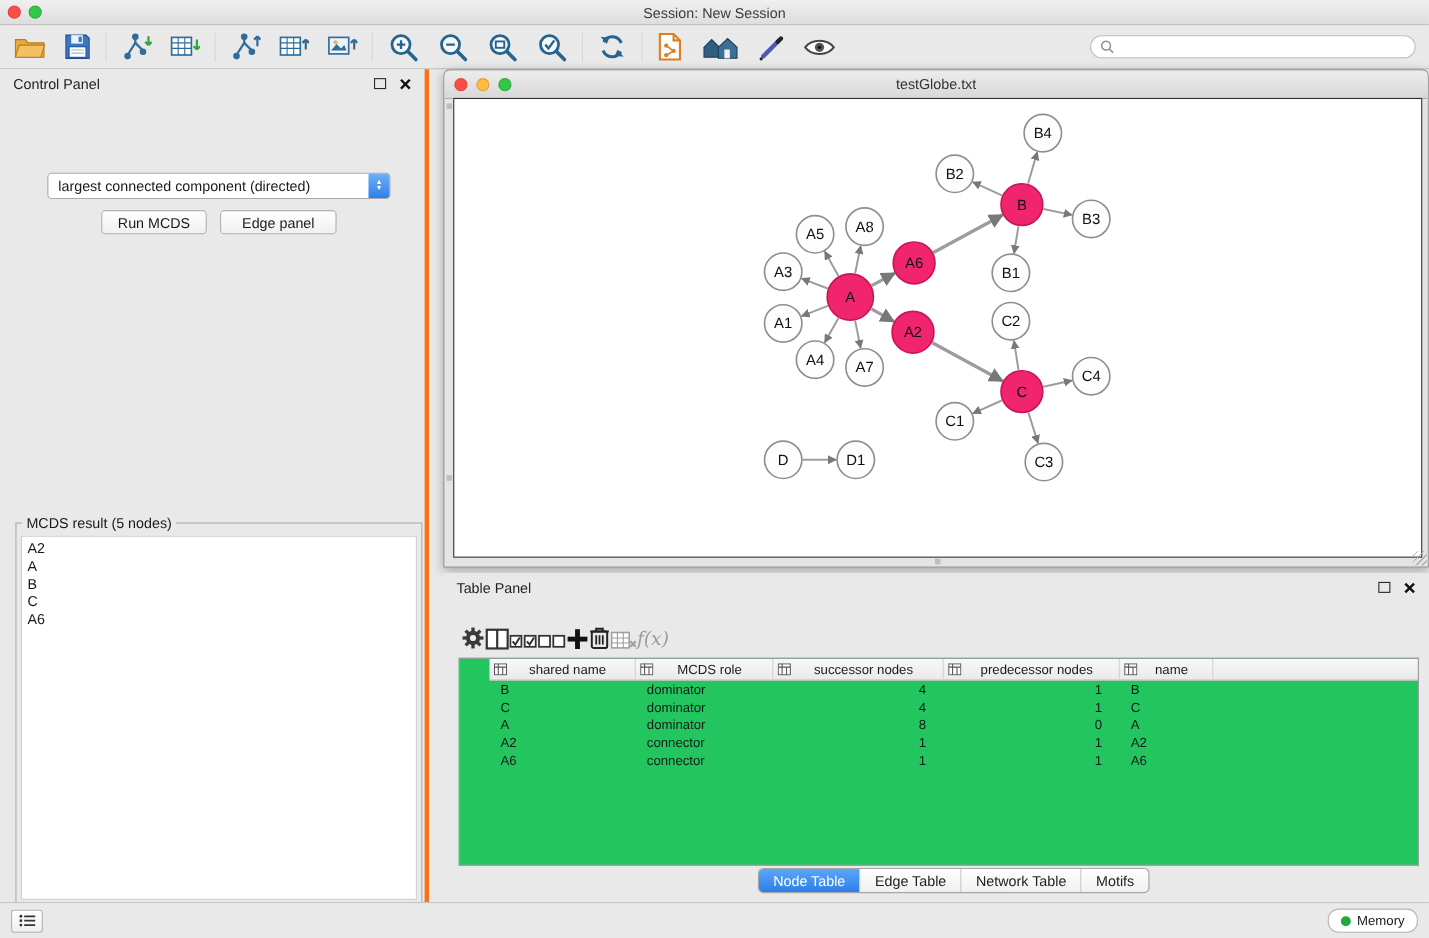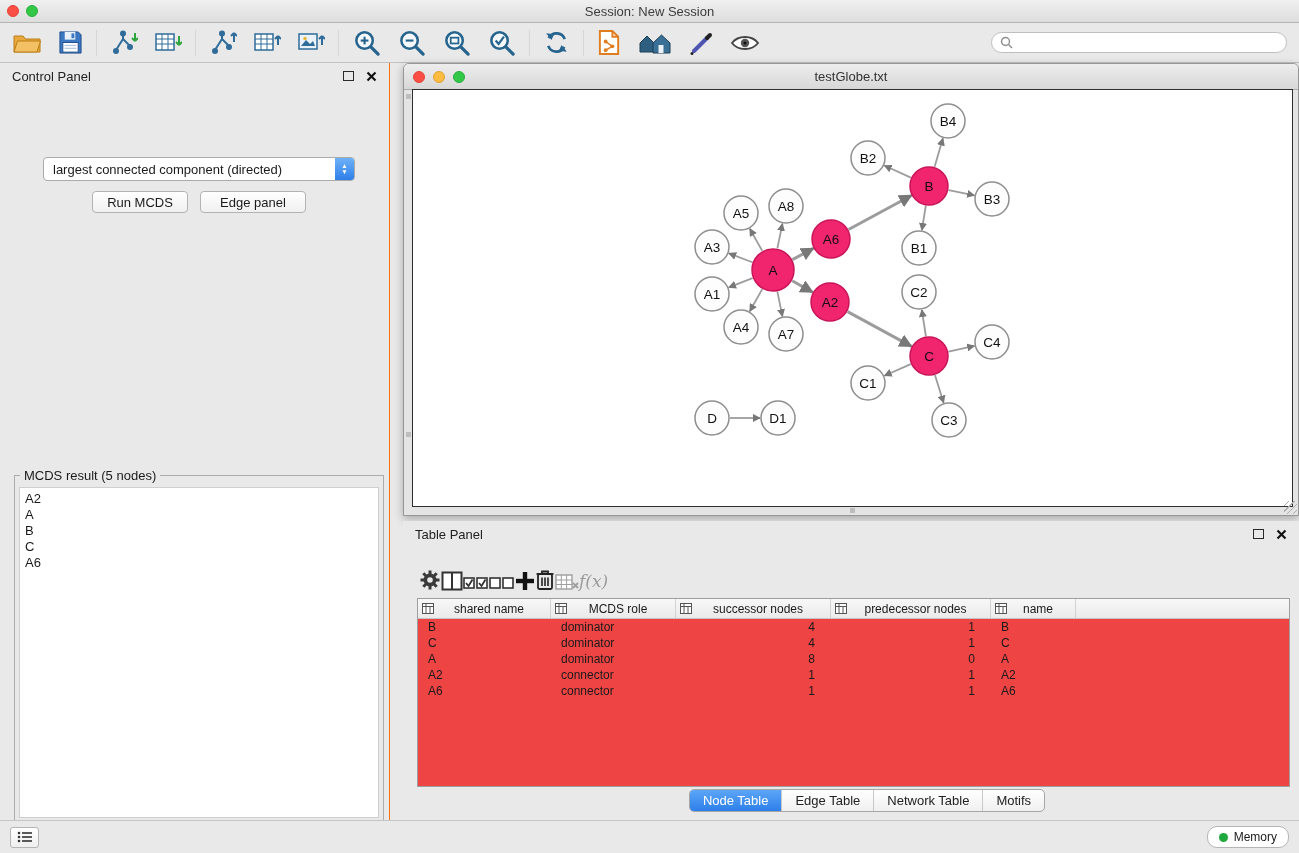--- a/index.html
+++ b/index.html
@@ -35,21 +35,21 @@
 
   
   .seg-group{display:inline-flex;border:1px solid #A6A6A6;border-radius:5px;overflow:hidden;
     background:linear-gradient(#FFFFFF,#F0F0F0);height:21px;}
   .seg{padding:0 13px;font-size:13px;color:#222;display:flex;align-items:center;border-left:1px solid #C9C9C9;}
   .seg:first-child{border-left:none;}
   .seg-active{background:linear-gradient(#5CA6F8,#2D7FE9);color:#FFF;}
 
   
   .control-panel{position:absolute;left:0;top:63px;width:390px;height:757px;background:#E9E9E9;
-    border-right:1px solid #f97316;box-sizing:border-box;}
+    border-right:4px solid #f97316;box-sizing:border-box;}
   .cp-tabs-row{position:absolute;left:0;top:33px;width:100%;text-align:center;}
   .opt-label{position:absolute;left:0;top:73px;width:100%;text-align:center;font-size:13px;}
   .combo{position:absolute;left:43px;top:94px;width:312px;height:24px;background:#FFF;
     border:1px solid #ABABAB;border-radius:4px;display:flex;align-items:center;box-sizing:border-box;}
   .combo .val{flex:1;padding:0 9px;font-size:13px;white-space:nowrap;overflow:hidden;}
   .combo .stepper{width:19px;align-self:stretch;background:linear-gradient(#6FB1F8,#2D7FE9);
     border-radius:0 3px 3px 0;display:flex;flex-direction:column;align-items:center;justify-content:center;color:#FFF;}
   .combo .stepper span{font-size:6.5px;line-height:6.5px;}
   .push-btn{position:absolute;height:22px;background:linear-gradient(#FFFFFF,#F0F0F0);
     border:1px solid #B3B3B3;border-radius:4px;font-size:13px;font-family:inherit;color:#1A1A1A;
@@ -71,22 +71,22 @@
   .net-canvas{position:absolute;left:8px;top:25px;right:5px;bottom:8px;background:#FFF;border:1px solid #2E2E2E;}
   .net-sq{position:absolute;width:5px;height:5px;background:#BDBDBD;}
   .net-grip{position:absolute;right:1px;bottom:1px;width:13px;height:13px;
     background:repeating-linear-gradient(135deg,transparent 0 3px,#ADADAD 3px 4px);}
   svg text{font-family:"Liberation Sans","DejaVu Sans",sans-serif;pointer-events:none;}
 
   
   .table-panel{position:absolute;left:403px;top:521px;width:896px;height:299px;background:#E9E9E9;box-sizing:border-box;}
   .table-toolbar{position:absolute;left:16px;top:30px;height:40px;display:flex;align-items:flex-end;}
   .fx-label{font-family:"DejaVu Serif","Liberation Serif",serif;font-style:italic;font-size:17px;color:#9B9B9B;}
-  .data-table{position:absolute;left:14px;top:77px;width:873px;height:189px;background:#ef4444;
-    border:1px solid #9E9E9E;box-sizing:border-box;overflow:hidden;font-size:12px;}
+  .data-table{position:absolute;left:14px;top:77px;width:873px;height:189px;background:#22c55e;
+    border:1px solid #9E9E9E;box-sizing:border-box;overflow:hidden;font-size:12px;padding-left:27px;}
   .trow{display:flex;height:16px;}
   .thead{height:19px;background:linear-gradient(#F8F8F8,#EAEAEA);border-bottom:1px solid #C3C3C3;}
   .th{display:flex;align-items:center;border-right:1px solid #D2D2D2;box-sizing:border-box;padding-left:4px;}
   .th-fill{flex:1;border-right:none;}
   .hlabel{flex:1;text-align:center;font-size:12px;color:#1A1A1A;padding-right:6px;}
   .tcell{box-sizing:border-box;line-height:16px;white-space:nowrap;overflow:hidden;padding:0 10px;}
   .tcell.num{padding-right:16px;}
   .tp-tabs-row{position:absolute;left:16px;top:268px;width:100%;text-align:center;}
 
   

